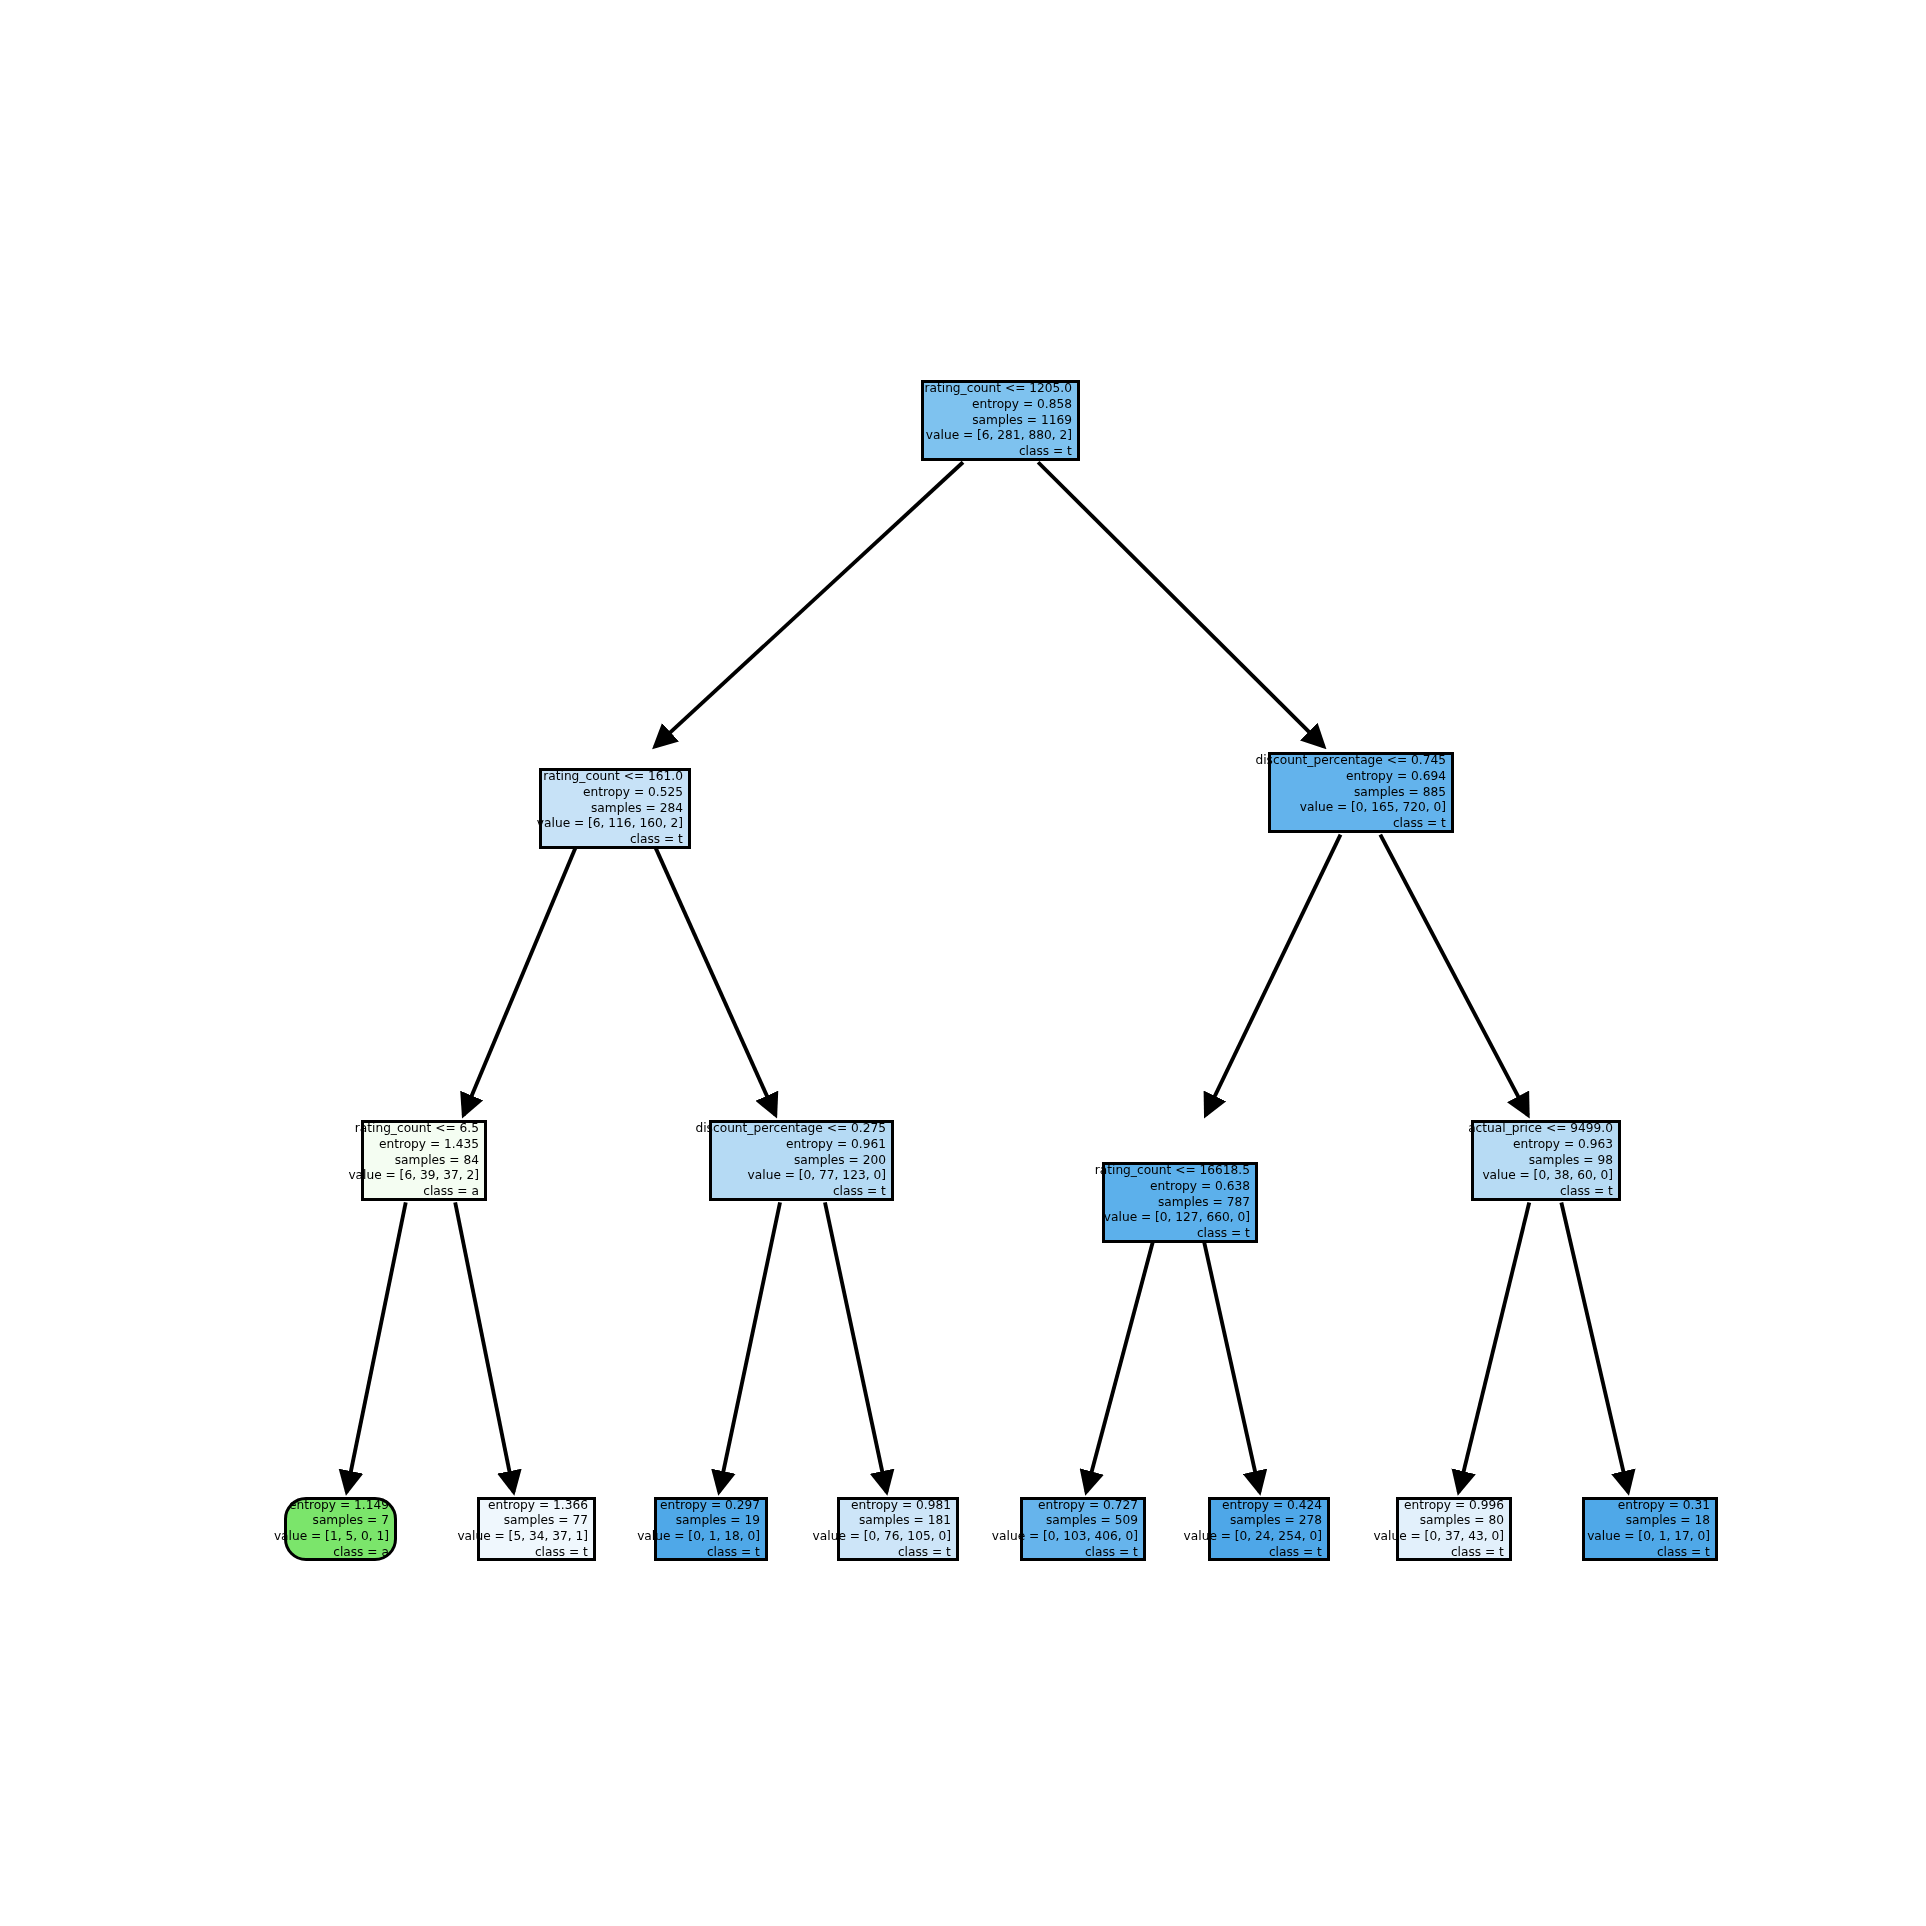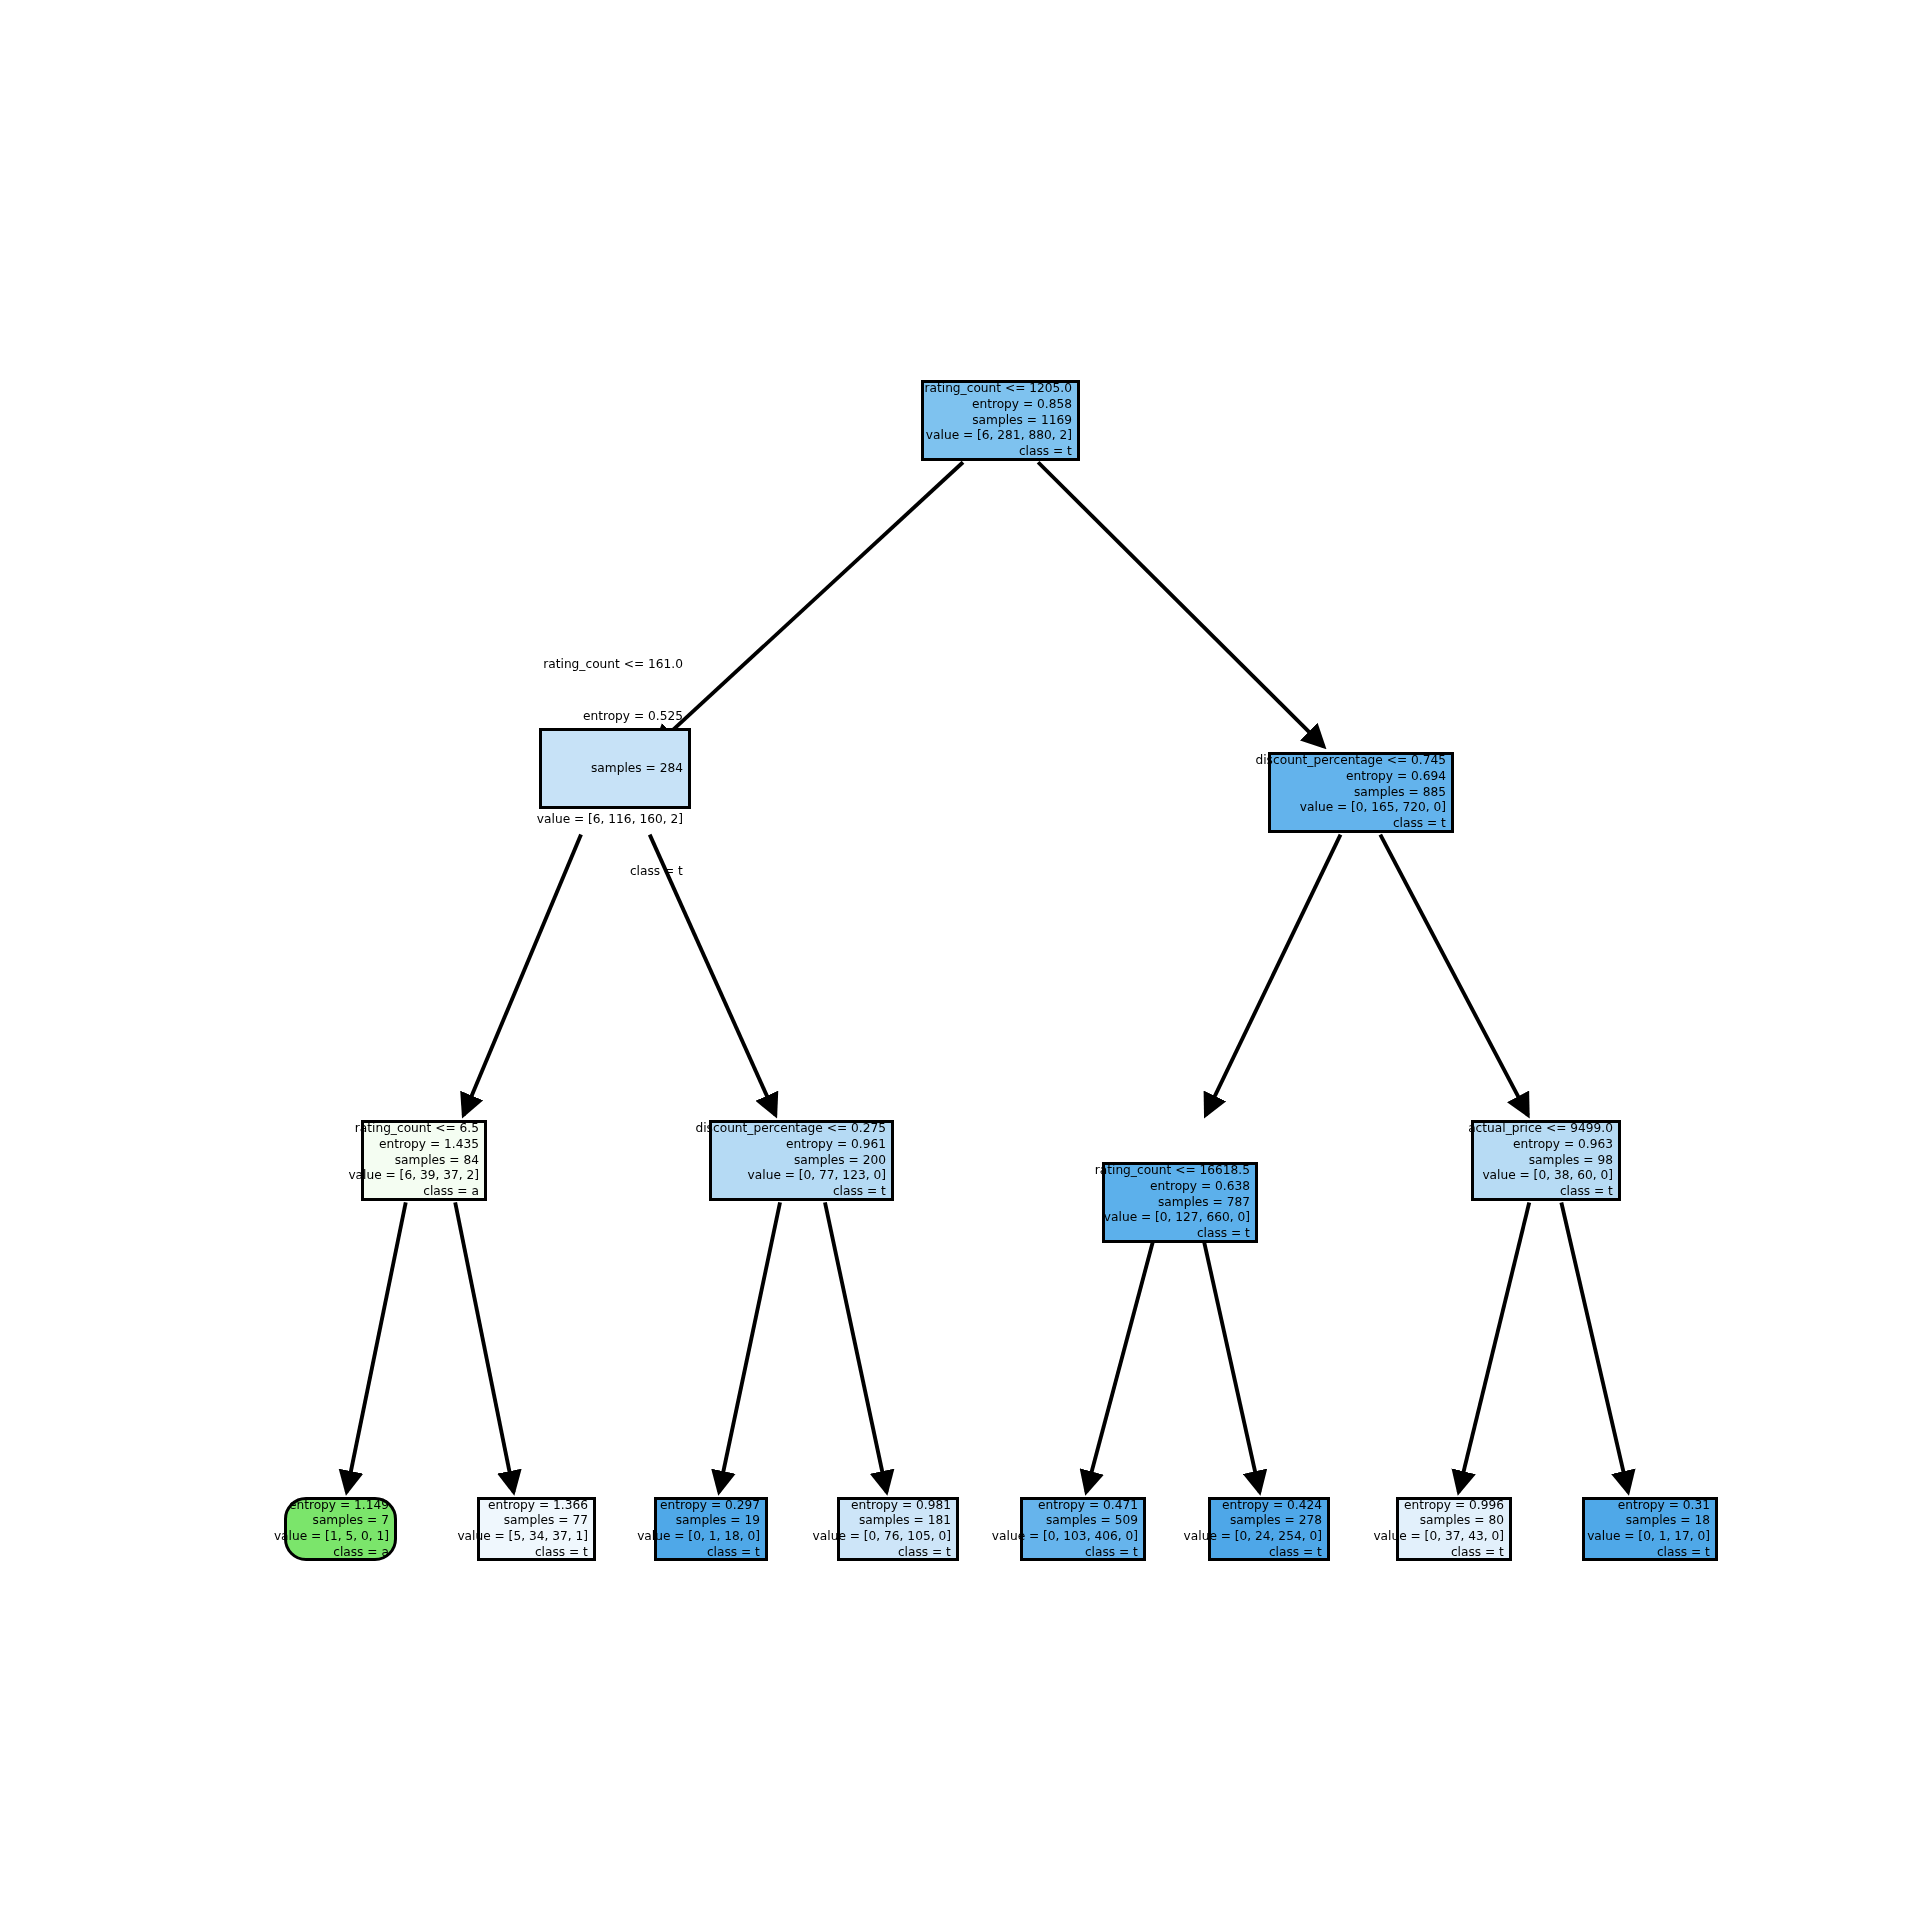--- a/index.html
+++ b/index.html
@@ -72,21 +72,21 @@
       </g>
   </svg>
   <div id="node-layer">
       <div class="node" style="left: 921px; top: 380px; width: 159px; height: 81px; background: rgb(126, 194, 239);">
         <span class="ln">rating_count &lt;= 1205.0</span>
         <span class="ln">entropy = 0.858</span>
         <span class="ln">samples = 1169</span>
         <span class="ln">value = [6, 281, 880, 2]</span>
         <span class="ln">class = t</span>
       </div>
-      <div class="node" style="left: 539px; top: 728px; width: 152px; height: 81px; background: rgb(199, 226, 247); gap: 36px;">
+      <div class="node" style="left: 539px; top: 768px; width: 152px; height: 81px; background: rgb(199, 226, 247);">
         <span class="ln">rating_count &lt;= 161.0</span>
         <span class="ln">entropy = 0.525</span>
         <span class="ln">samples = 284</span>
         <span class="ln">value = [6, 116, 160, 2]</span>
         <span class="ln">class = t</span>
       </div>
       <div class="node" style="left: 1268px; top: 752px; width: 186px; height: 81px; background: rgb(99, 179, 236);">
         <span class="ln">discount_percentage &lt;= 0.745</span>
         <span class="ln">entropy = 0.694</span>
         <span class="ln">samples = 885</span>
@@ -139,21 +139,21 @@
         <span class="ln">value = [0, 1, 18, 0]</span>
         <span class="ln">class = t</span>
       </div>
       <div class="node" style="left: 837px; top: 1497px; width: 122px; height: 64px; background: rgb(205, 229, 248);">
         <span class="ln">entropy = 0.981</span>
         <span class="ln">samples = 181</span>
         <span class="ln">value = [0, 76, 105, 0]</span>
         <span class="ln">class = t</span>
       </div>
       <div class="node" style="left: 1020px; top: 1497px; width: 126px; height: 64px; background: rgb(102, 180, 236);">
-        <span class="ln">entropy = 0.471</span>
+        <span class="ln">entropy = 0.727</span>
         <span class="ln">samples = 509</span>
         <span class="ln">value = [0, 103, 406, 0]</span>
         <span class="ln">class = t</span>
       </div>
       <div class="node" style="left: 1208px; top: 1497px; width: 122px; height: 64px; background: rgb(78, 167, 232);">
         <span class="ln">entropy = 0.424</span>
         <span class="ln">samples = 278</span>
         <span class="ln">value = [0, 24, 254, 0]</span>
         <span class="ln">class = t</span>
       </div>

